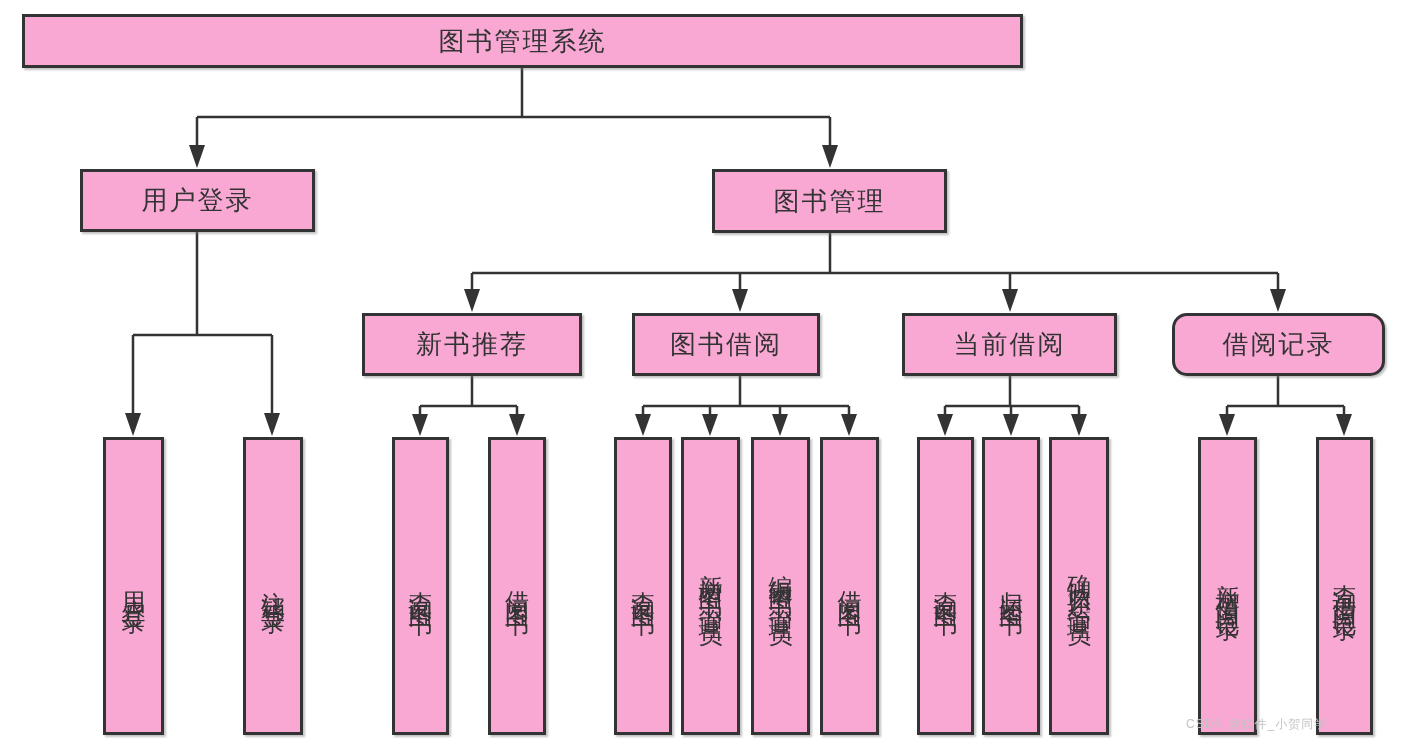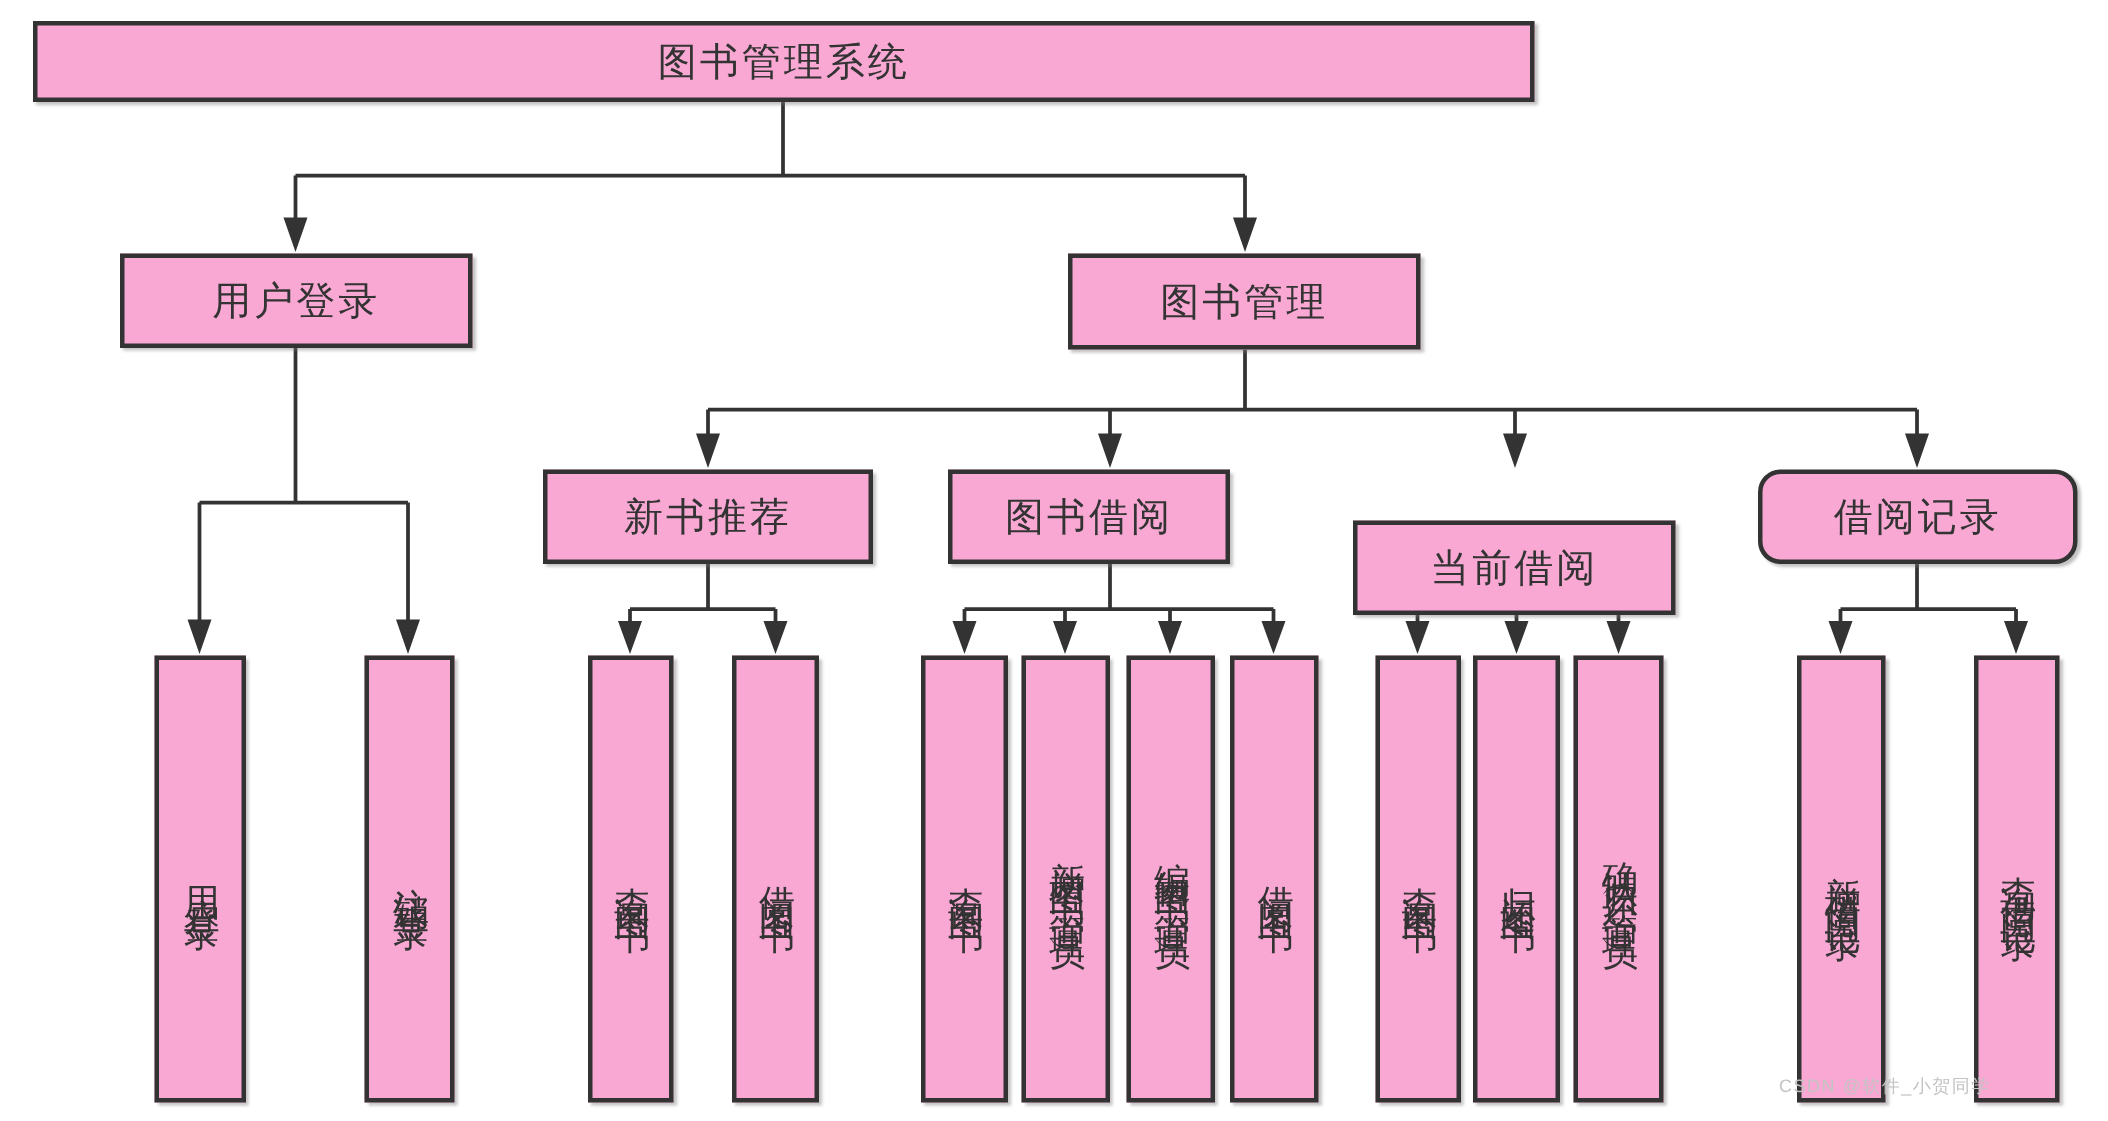--- a/index.html
+++ b/index.html
@@ -126,21 +126,21 @@
       M1336 414 L1352 414 L1344 436 Z"></path>
   </svg>
 
   <div class="node h" style="left:22px; top:14px; width:1001px; height:54px;">图书管理系统</div>
 
   <div class="node h" style="left:80px; top:169px; width:235px; height:63px;">用户登录</div>
   <div class="node h" style="left:712px; top:169px; width:235px; height:64px;">图书管理</div>
 
   <div class="node h" style="left:362px; top:313px; width:220px; height:63px;">新书推荐</div>
   <div class="node h" style="left:632px; top:313px; width:188px; height:63px;">图书借阅</div>
-  <div class="node h" style="left:902px; top:313px; width:215px; height:63px;margin-top:34px;">当前借阅</div>
+  <div class="node h" style="left:902px; top:313px; width:215px; height:63px;">当前借阅</div>
   <div class="node h" style="left:1172px; top:313px; width:213px; height:63px;border-radius:15px;">借阅记录</div>
 
   <div class="node v" style="left:103px; width:61px;">用户登录</div>
   <div class="node v" style="left:243px; width:60px;">注销登录</div>
 
   <div class="node v" style="left:392px; width:57px;">查询图书</div>
   <div class="node v" style="left:488px; width:58px;">借阅图书</div>
 
   <div class="node v" style="left:614px; width:58px;">查询图书</div>
   <div class="node v" style="left:681px; width:59px;">新增图书（管理员）</div>

